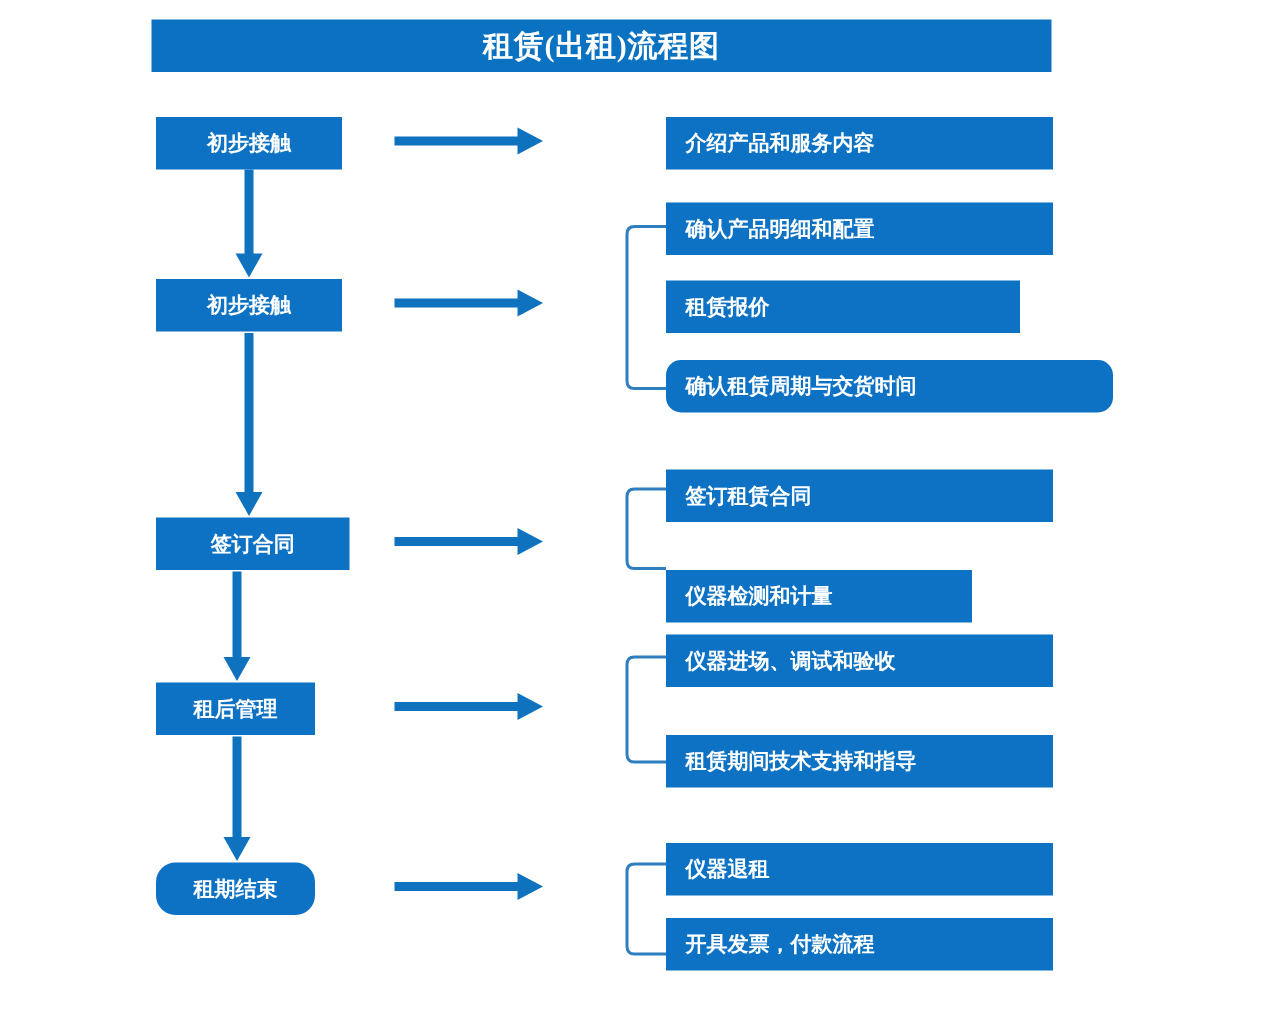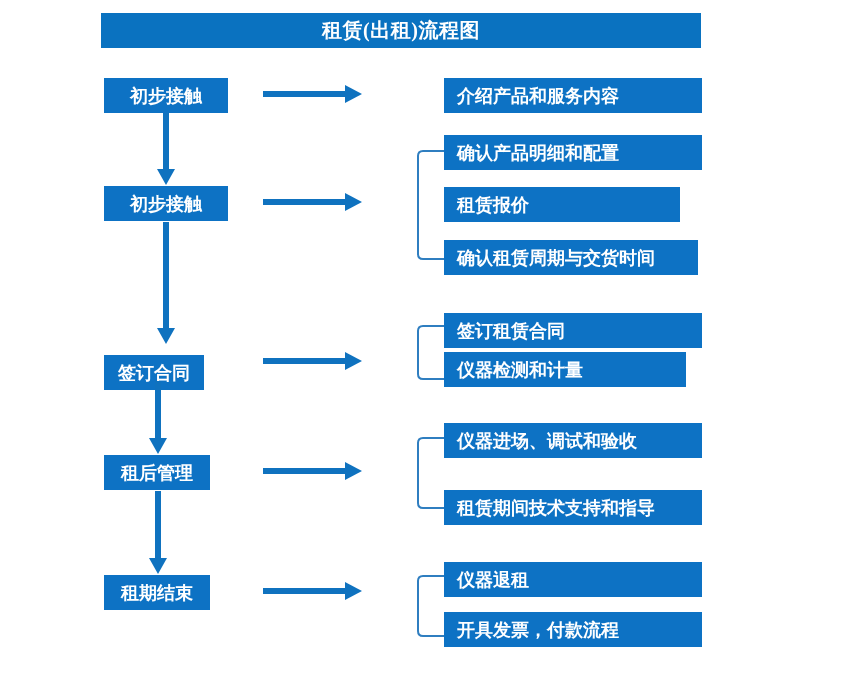--- a/index.html
+++ b/index.html
@@ -34,21 +34,21 @@
     align-items: center;
     justify-content: center;
     letter-spacing: 0.5px;
   }
 
   
   .node {
     position: absolute;
     background: #0d72c4;
     color: #ffffff;
-    font-size: 18px;
+    font-size: 14px;
     font-weight: bold;
     display: flex;
     align-items: center;
     height: 35px;
     box-sizing: border-box;
   }
   .node.left {
     justify-content: center;
   }
   .node.right {
@@ -83,25 +83,25 @@
 <body>
 
 <div id="canvas">
 
   <div class="title-bar">租赁(出租)流程图</div>
 
   <div class="node left" style="left:104px; top:78px; width:124px;">初步接触</div>
 
   <div class="node left" style="left:104px; top:186px; width:124px;">初步接触</div>
 
-  <div class="node left" style="left:104px; top:355px; width:100px;">签订合同</div>
+  <div class="node left" style="left:104px; top:345px; width:129px;">签订合同</div>
 
   <div class="node left" style="left:104px; top:455px; width:106px;">租后管理</div>
 
-  <div class="node left" style="left:104px; top:575px; width:106px;">租期结束</div>
+  <div class="node left" style="left:104px; top:575px; width:106px;border-radius:13px;">租期结束</div>
 
   <div class="arrow-v" style="left:156px; top:113px; height:73px;">
     <svg width="20" height="73" viewBox="0 0 20 73">
       <rect x="7" y="0" width="6" height="58" fill="#0f72bf"></rect>
       <polygon points="10,72 1,56 19,56" fill="#0f72bf"></polygon>
     </svg>
   </div>
 
   <div class="arrow-v" style="left:156px; top:222px; height:123px;">
     <svg width="20" height="123" viewBox="0 0 20 123">
@@ -182,25 +182,25 @@
       <path d="M27 1 L6 1 Q1 1 1 6 L1 56 Q1 61 6 61 L27 61" fill="none" stroke="#2f7ec0" stroke-width="2"></path>
     </svg>
   </div>
 
   <div class="node right" style="left:444px; top:78px; width:258px;">介绍产品和服务内容</div>
 
   <div class="node right" style="left:444px; top:135px; width:258px;">确认产品明细和配置</div>
 
   <div class="node right" style="left:444px; top:187px; width:236px;">租赁报价</div>
 
-  <div class="node right" style="left:444px; top:240px; width:254px;">确认租赁周期与交货时间</div>
+  <div class="node right" style="left:444px; top:240px; width:298px;border-radius:10px;">确认租赁周期与交货时间</div>
 
   <div class="node right" style="left:444px; top:313px; width:258px;">签订租赁合同</div>
 
-  <div class="node right" style="left:444px; top:352px; width:242px;">仪器检测和计量</div>
+  <div class="node right" style="left:444px; top:380px; width:204px;">仪器检测和计量</div>
 
   <div class="node right" style="left:444px; top:490px; width:258px;">租赁期间技术支持和指导</div>
 
   <div class="node right" style="left:444px; top:423px; width:258px;">仪器进场、调试和验收</div>
 
   <div class="node right" style="left:444px; top:562px; width:258px;">仪器退租</div>
 
   <div class="node right" style="left:444px; top:612px; width:258px;">开具发票，付款流程</div>
 
 </div>

